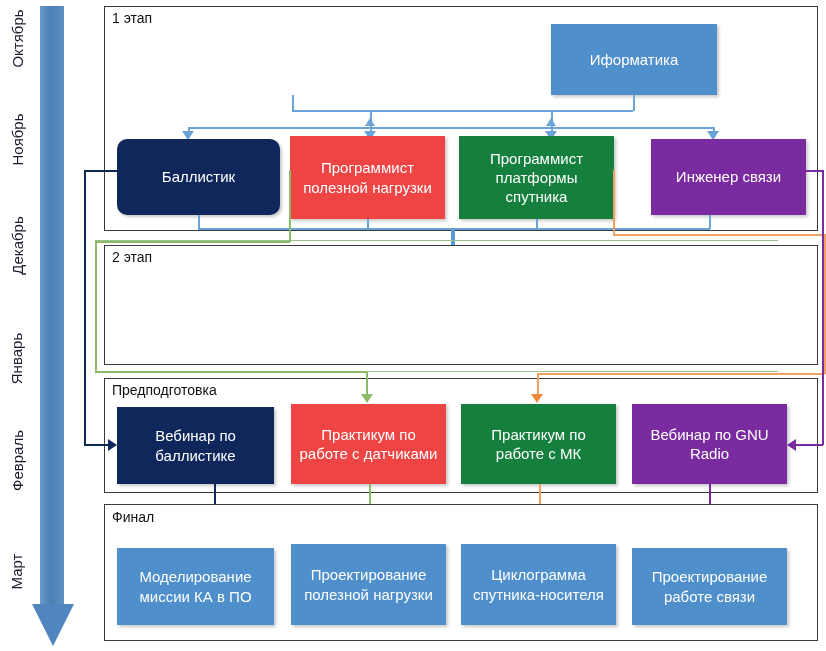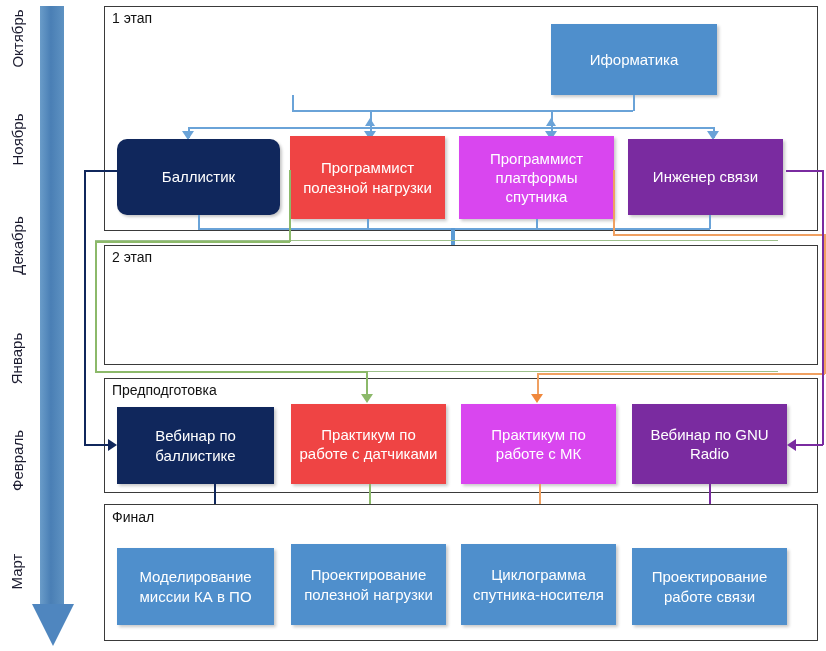--- a/index.html
+++ b/index.html
@@ -26,21 +26,21 @@
   .green-wrap{position:absolute;border:1.6px solid #9dc08b;background:transparent;box-sizing:border-box;}
 
   
   .box{position:absolute;box-sizing:border-box;display:flex;align-items:center;
        justify-content:center;text-align:center;color:#fff;
        font-size:15px;line-height:1.28;padding:3px 6px;
        box-shadow:2px 2px 3px rgba(0,0,0,.22);}
   .box-blue{background:#4f8fcc;}
   .box-navy{background:#10275c;}
   .box-green{background:#ef4444;}
-  .box-orange{background:#d946ef;}
+  .box-orange{background:#15803d;}
   .box-purple{background:#7a2ba0;}
   .box-team{background:linear-gradient(135deg,#c3d1e8 0%,#c8d4e9 35%,#9faec4 100%);
             color:#ffffff;font-size:15px;}
 
   
   .ln{position:absolute;background:#6aa3d8;}
   .ln-h{height:1.6px;}
   .ln-v{width:1.6px;}
   .arrow-d{position:absolute;width:0;height:0;border-left:6px solid transparent;
            border-right:6px solid transparent;border-top:9px solid #6aa3d8;}
@@ -106,21 +106,21 @@
   <div class="ln ln-v c-blue" style="left:370px;top:127px;height:11px;"></div>
   <div class="arrow-d" style="left:364px;top:131px;"></div>
   <div class="ln ln-v c-blue" style="left:551px;top:127px;height:11px;"></div>
   <div class="arrow-d" style="left:545px;top:131px;"></div>
   <div class="ln ln-v c-blue" style="left:713px;top:127px;height:11px;"></div>
   <div class="arrow-d" style="left:707px;top:131px;"></div>
 
   <div class="box box-navy" style="left:117px;top:139px;width:163px;height:76px;border-radius:10px;">Баллистик</div>
   <div class="box box-green" style="left:290px;top:136px;width:155px;height:83px;">Программист полезной нагрузки</div>
   <div class="box box-orange" style="left:459px;top:136px;width:155px;height:83px;">Программист платформы спутника</div>
-  <div class="box box-purple" style="left:628px;top:139px;width:155px;height:76px;text-align:right;">Инженер связи</div>
+  <div class="box box-purple" style="left:651px;top:139px;width:155px;height:76px;text-align:right;">Инженер связи</div>
 
   <div class="ln ln-v c-blue" style="left:198px;top:215px;height:14px;"></div>
   <div class="ln ln-v c-blue" style="left:367px;top:219px;height:10px;"></div>
   <div class="ln ln-v c-blue" style="left:536px;top:219px;height:10px;"></div>
   <div class="ln ln-v c-blue" style="left:709px;top:215px;height:14px;"></div>
   <div class="ln ln-h c-blue" style="left:198px;top:228px;width:512px;"></div>
   <div class="ln ln-v c-bluemid" style="left:451px;top:228px;width:4px;height:30px;"></div>
   <div class="arrow-d thick ad-blue" style="left:445px;top:252px;"></div>
 
   <div class="green-wrap" style="left:95px;top:240px;width:683px;height:132px;border-right:none;"></div>

